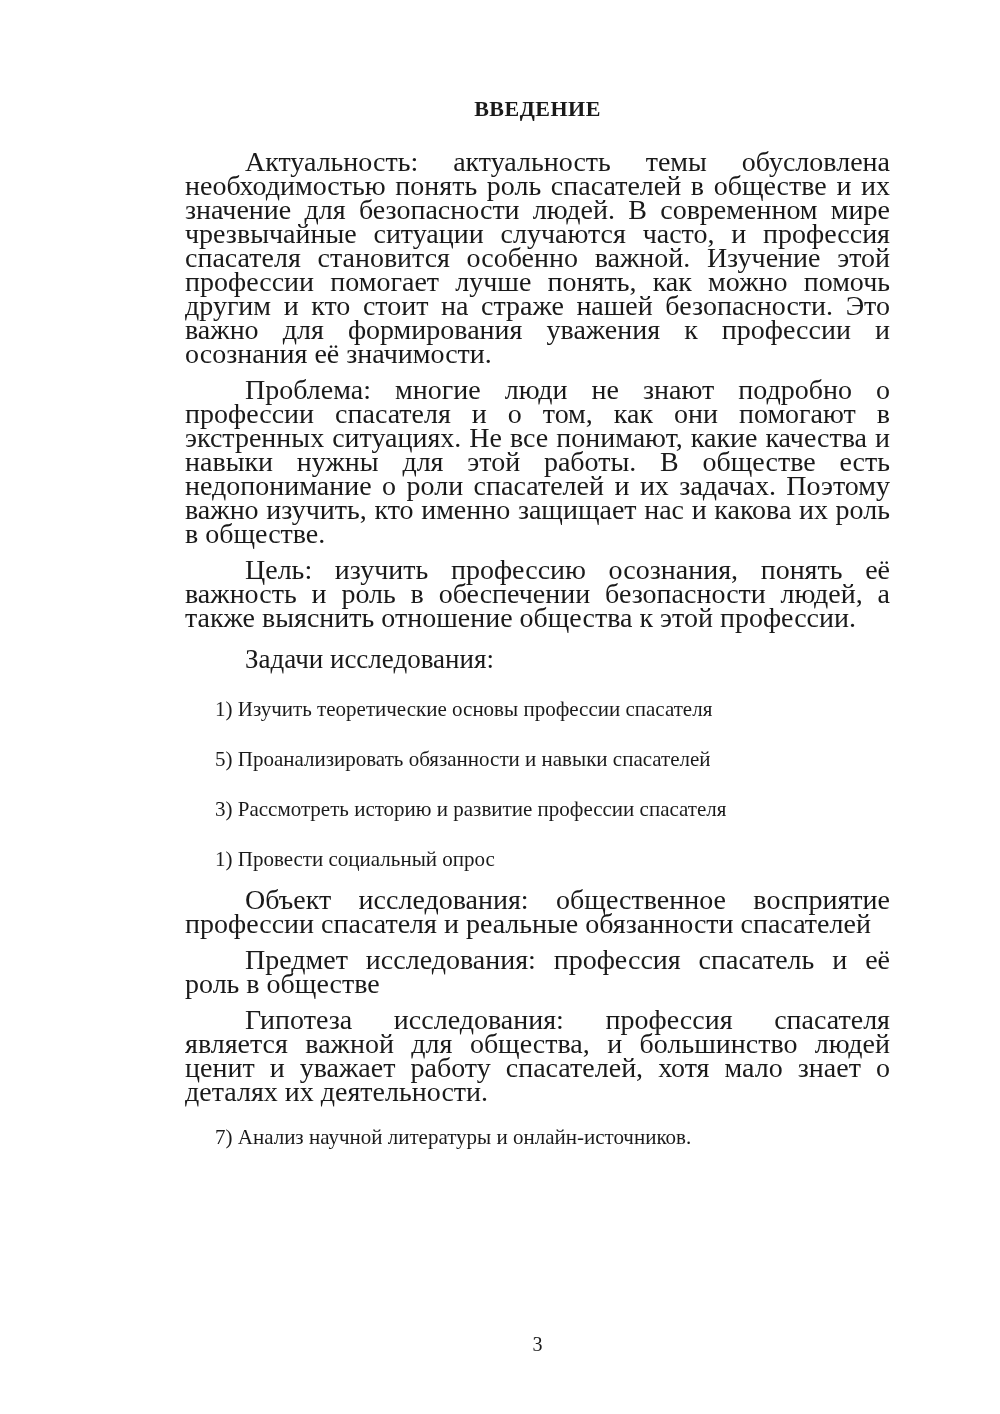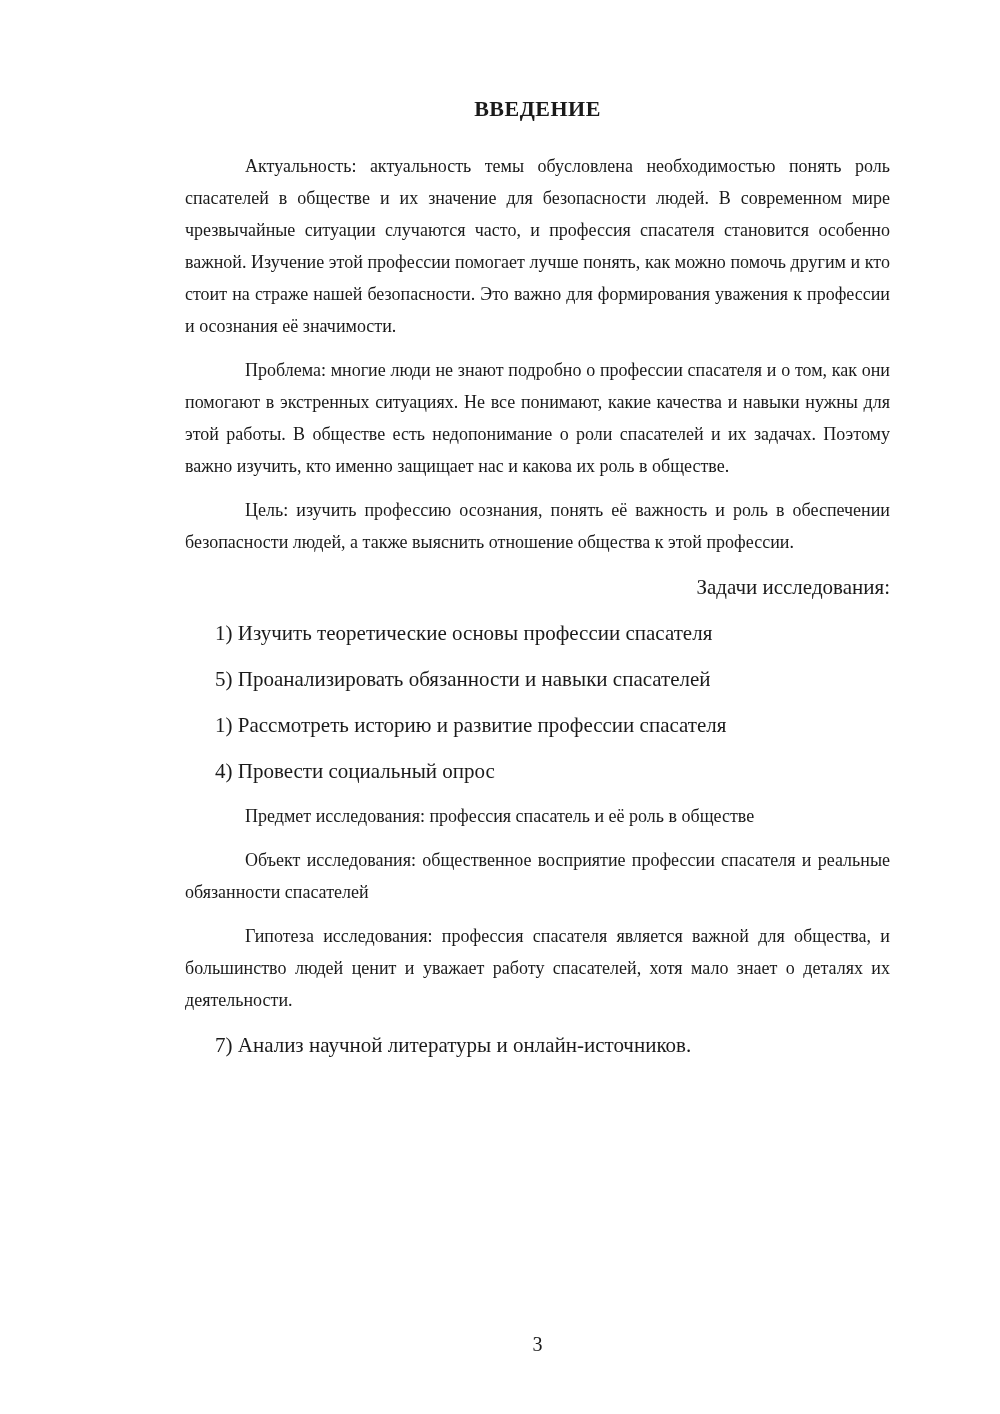--- a/index.html
+++ b/index.html
@@ -23,38 +23,38 @@
     overflow: hidden;
   }
   .title {
     font-size: 22px;
     font-weight: bold;
     text-align: center;
     margin: 0 0 28px 0;
     letter-spacing: 0.5px;
   }
   .para {
-    font-size: 18px;
-    line-height: 32px;
+    font-size: 28px;
+    line-height: 24px;
     text-align: justify;
     text-indent: 60px;
     margin: 0 0 12px 0;
   }
   .para-heading {
-    font-size: 21px;
+    font-size: 27px;
     line-height: 34px;
-    text-align: right;
+    text-align: left;
     text-indent: 60px;
     margin: 0 0 12px 0;
   }
   .list-item {
     font-size: 21px;
     line-height: 34px;
     text-align: left;
-    margin: 8px 0 12px 30px;
+    margin: 16px 0 12px 30px;
   }
   .page-number {
     position: absolute;
     bottom: 58px;
     left: 145px;
     right: 70px;
     text-align: center;
     font-size: 20px;
     line-height: 24px;
   }
@@ -71,28 +71,28 @@
   <p class="para">Проблема: многие люди не знают подробно о профессии спасателя и о том, как они помогают в экстренных ситуациях. Не все понимают, какие качества и навыки нужны для этой работы. В обществе есть недопонимание о роли спасателей и их задачах. Поэтому важно изучить, кто именно защищает нас и какова их роль в обществе.</p>
 
   <p class="para">Цель: изучить профессию осознания, понять её важность и роль в обеспечении безопасности людей, а также выяснить отношение общества к этой профессии.</p>
 
   <p class="para-heading">Задачи исследования:</p>
 
   <p class="list-item">1) Изучить теоретические основы профессии спасателя</p>
 
   <p class="list-item">5) Проанализировать обязанности и навыки спасателей</p>
 
-  <p class="list-item">1) Рассмотреть историю и развитие профессии спасателя</p>
+  <p class="list-item">3) Рассмотреть историю и развитие профессии спасателя</p>
 
-  <p class="list-item">4) Провести социальный опрос</p>
+  <p class="list-item">1) Провести социальный опрос</p>
 
 
+  <p class="para">Объект исследования: общественное восприятие профессии спасателя и реальные обязанности спасателей</p>
+
   <p class="para">Предмет исследования: профессия спасатель и её роль в обществе</p>
-
-  <p class="para">Объект исследования: общественное восприятие профессии спасателя и реальные обязанности спасателей</p>
 
   <p class="para">Гипотеза исследования: профессия спасателя является важной для общества, и большинство людей ценит и уважает работу спасателей, хотя мало знает о деталях их деятельности.</p>
 
 
   <p class="list-item">7) Анализ научной литературы и онлайн-источников.</p>
 
   <div class="page-number">3</div>
 
 </div>
 

